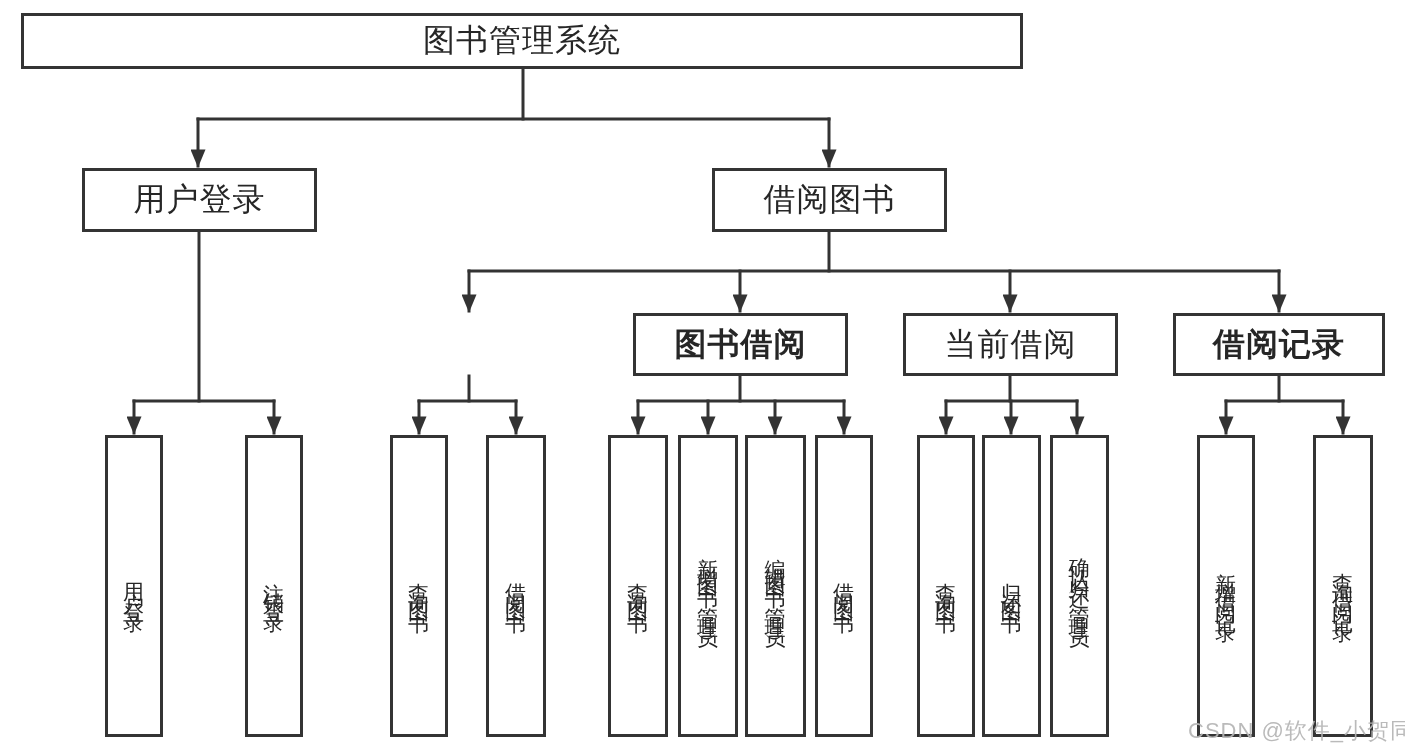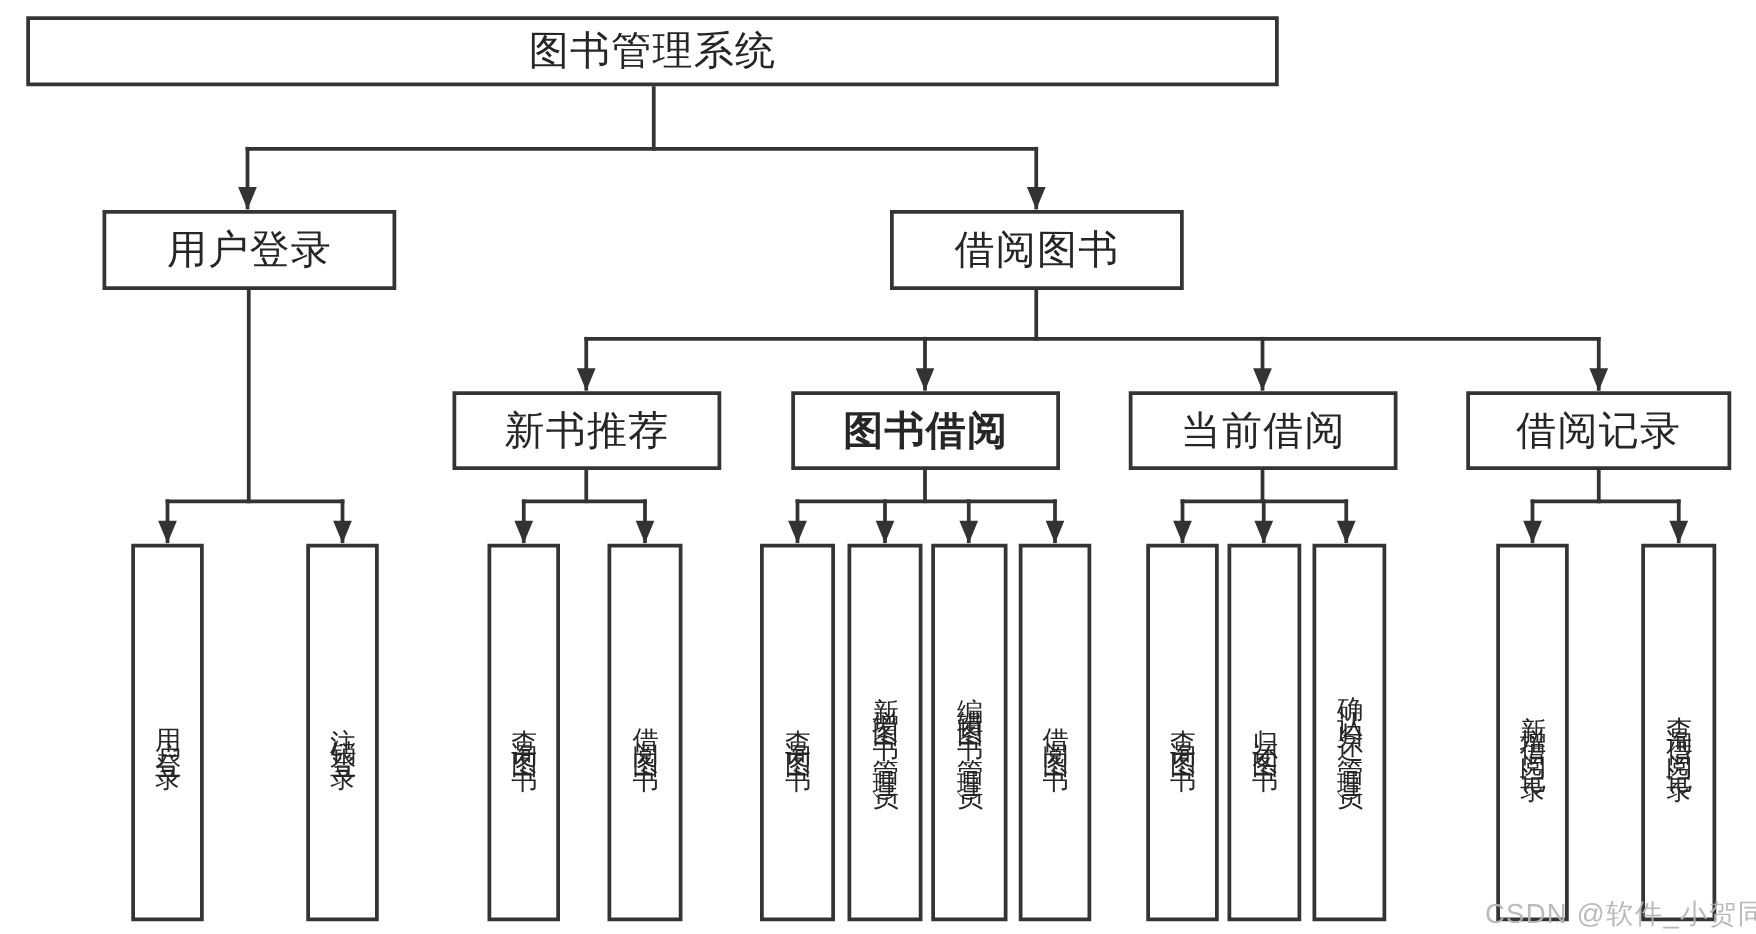--- a/index.html
+++ b/index.html
@@ -42,21 +42,21 @@
   }
   
   .n-root   { left:21px;   top:13px;  width:1002px; height:56px; }
   
   .n-l2a    { left:82px;   top:168px; width:235px;  height:64px; }
   .n-l2b    { left:712px;  top:168px; width:235px;  height:64px; }
   
   .n-l3a    { left:362px;  top:313px; width:215px;  height:63px; }
   .n-l3b    { left:633px;  top:313px; width:215px;  height:63px;font-weight:bold; }
   .n-l3c    { left:903px;  top:313px; width:215px;  height:63px; }
-  .n-l3d    { left:1173px; top:313px; width:212px;  height:63px; }
+  .n-l3d    { left:1173px; top:313px; width:212px;  height:63px;font-weight:bold; }
   
   .leaf     { top:435px; height:302px; }
   .n-p1a { left:105px;  width:58px; }
   .n-p1b { left:245px;  width:58px; }
   .n-p2a { left:390px;  width:58px; }
   .n-p2b { left:486px;  width:60px; }
   .n-p3a { left:608px;  width:60px; }
   .n-p3b { left:678px;  width:60px; }
   .n-p3c { left:745px;  width:61px; }
   .n-p3d { left:815px;  width:58px; }
@@ -136,23 +136,20 @@
     <span class="hlabel">图书管理系统</span>
   </div>
 
   <div class="box n-l2a">
     <span class="hlabel">用户登录</span>
   </div>
   <div class="box n-l2b">
     <span class="hlabel">借阅图书</span>
   </div>
 
-  <div class="box n-l3a">
-    <span class="hlabel">新书推荐</span>
-  </div>
   <div class="box n-l3b">
     <span class="hlabel">图书借阅</span>
   </div>
   <div class="box n-l3c">
     <span class="hlabel">当前借阅</span>
   </div>
   <div class="box n-l3d">
     <span class="hlabel">借阅记录</span>
   </div>
 

